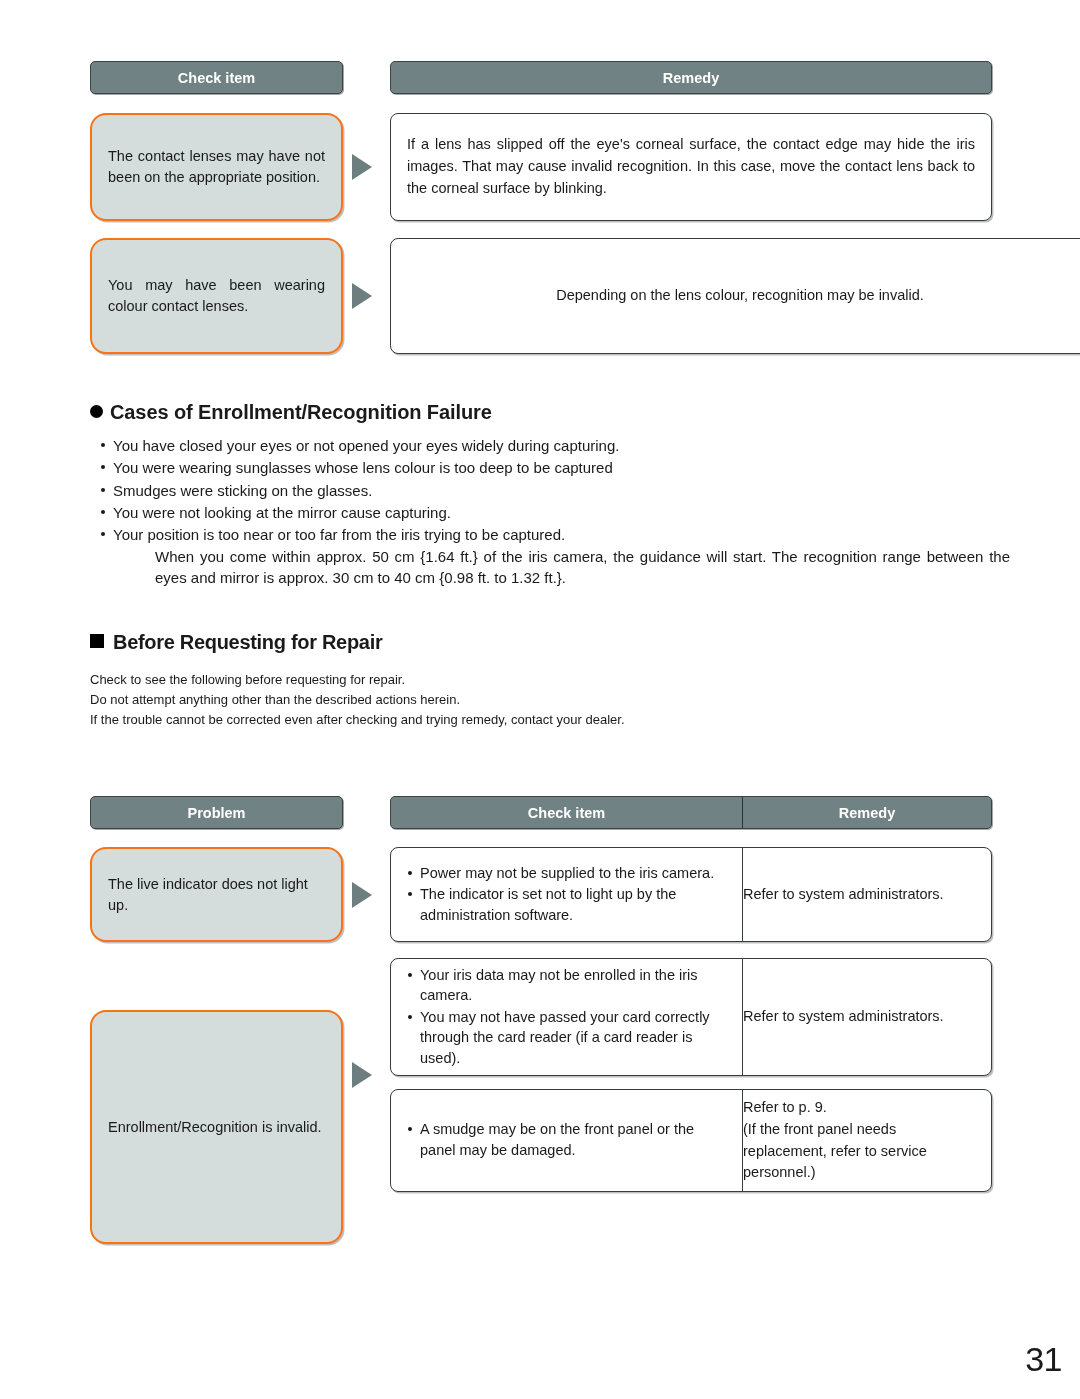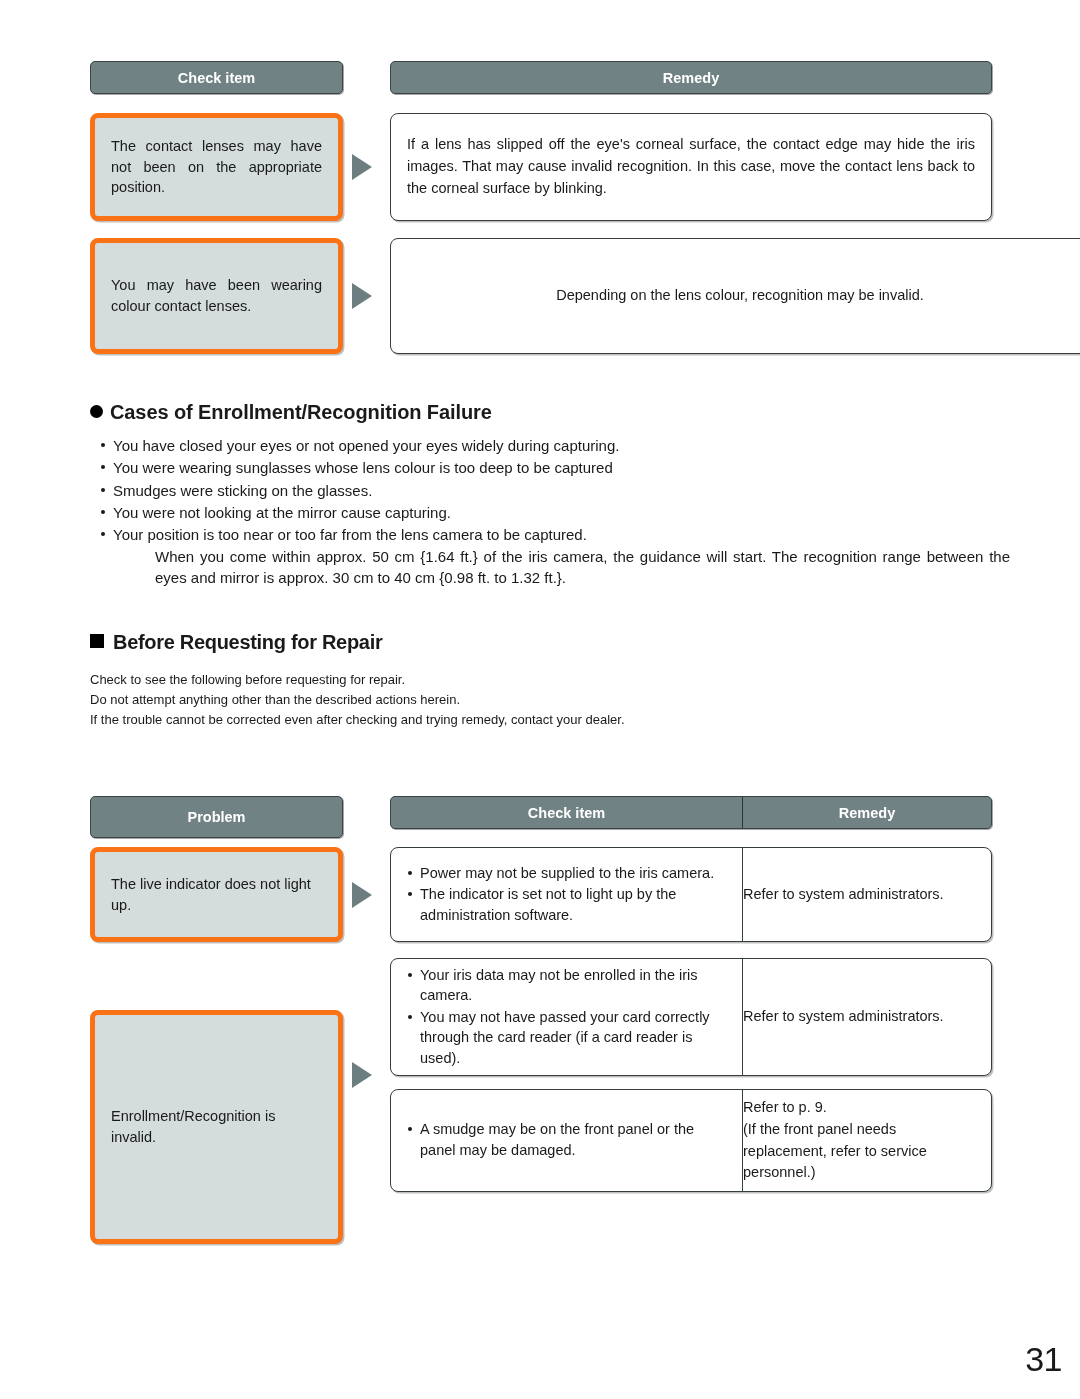--- a/index.html
+++ b/index.html
@@ -56,22 +56,22 @@
     font-size: 14.5px;
     box-sizing: border-box;
   }
   .hdr-split > div + div {
     border-left: 1px solid #2c3436;
   }
 
   .cell-gray {
     position: absolute;
     background: #d4dcdc;
-    border: 5px solid #f97316;
-    border-radius: 8px;
+    border: 2px solid #f97316;
+    border-radius: 16px;
     box-sizing: border-box;
     padding: 14px 16px;
     font-size: 14.5px;
     line-height: 1.42;
     display: flex;
     align-items: center;
     box-shadow: 1.5px 1.5px 0 rgba(0,0,0,0.25);
   }
   .cell-white {
     position: absolute;
@@ -244,36 +244,36 @@
     <li>
       <span>You were wearing sunglasses whose lens colour is too deep to be captured</span>
     </li>
     <li>
       <span>Smudges were sticking on the glasses.</span>
     </li>
     <li>
       <span>You were not looking at the mirror cause capturing.</span>
     </li>
     <li>
-      <span>Your position is too near or too far from the lens camera to be captured.</span>
+      <span>Your position is too near or too far from the iris trying to be captured.</span>
       <div class="sub-para" style="width:855px;">When you come within approx. 50 cm {1.64 ft.} of the iris camera, the guidance will start. The recognition range between the eyes and mirror is approx. 30 cm to 40 cm {0.98 ft. to 1.32 ft.}.</div>
     </li>
   </ul>
 
   <div class="sec-square-head" style="left:90px; top:631px;">
     <span class="sq"></span><span>Before Requesting for Repair</span>
   </div>
 
   <div class="para-block" style="left:90px; top:670px; width:900px;">
     <div>Check to see the following before requesting for repair.</div>
     <div>Do not attempt anything other than the described actions herein.</div>
     <div>If the trouble cannot be corrected even after checking and trying remedy, contact your dealer.</div>
   </div>
 
-  <div class="hdr-bar" style="left:90px; top:796px; width:253px; height:42px;">
+  <div class="hdr-bar" style="left:90px; top:796px; width:253px; height:33px;">
     <span>Problem</span>
   </div>
 
   <div class="hdr-split" style="left:390px; top:796px; width:602px; height:33px;">
     <div style="width:351px;">
       <span>Check item</span>
     </div>
     <div style="width:249px;">
       <span>Remedy</span>
     </div>

